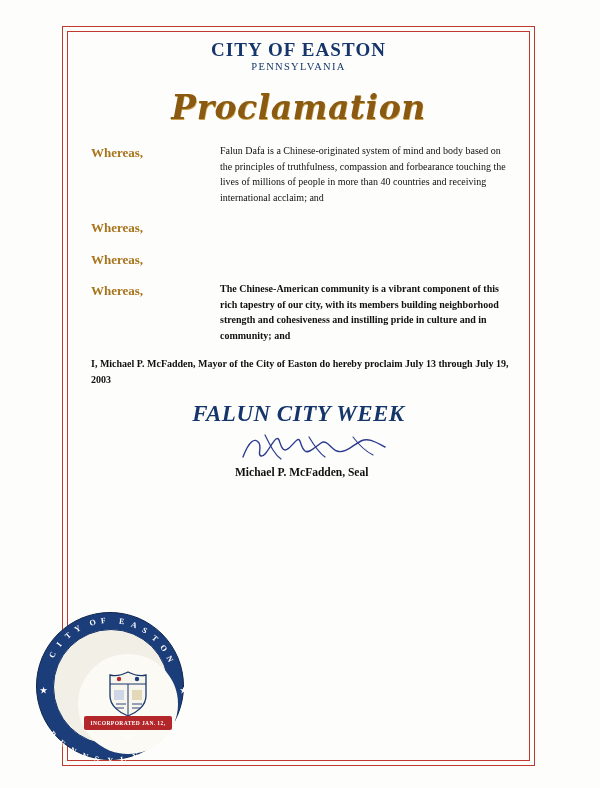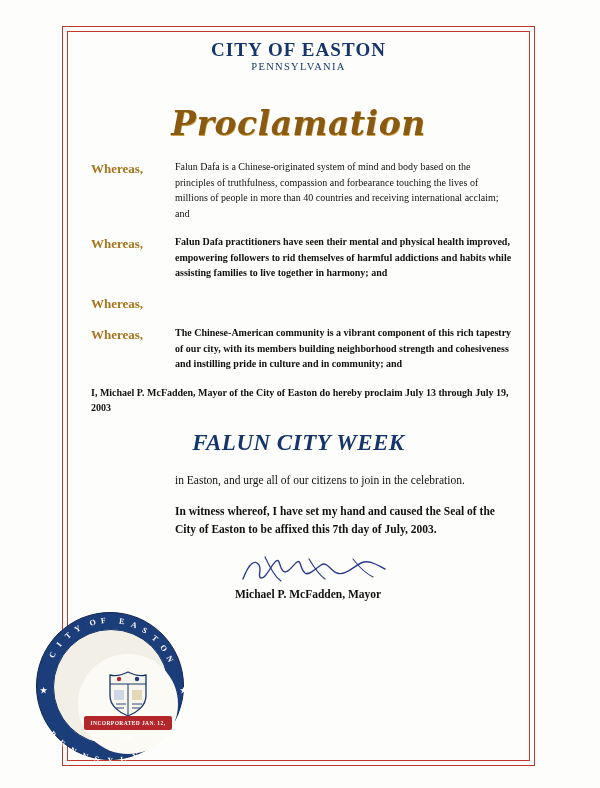--- a/index.html
+++ b/index.html
@@ -57,38 +57,39 @@
     font-weight: bold;
   }
   .state-title {
     text-align: center;
     font-size: 10.5px;
     letter-spacing: 1.3px;
     color: #16366b;
   }
   .proclamation {
     text-align: center;
-    margin-top: 32px;
+    margin-top: 16px;
     font-family: "DejaVu Serif", serif;
     font-size: 33px;
     font-weight: bold;
     font-style: italic;
     color: #8a5a12;
     letter-spacing: 0.5px;
     text-shadow: 0.5px 0.5px 0 #c9a24a;
   }
 
   .clauses {
     margin-top: 16px;
     padding-left: 24px;
     padding-right: 18px;
   }
   .clause {
     display: flex;
     margin-bottom: 13px;
+    gap: 45px;
   }
   .clause-label {
     width: 84px;
     flex: 0 0 84px;
     color: #a8741c;
     font-weight: bold;
     font-size: 13px;
     line-height: 1.35;
     padding-top: 1px;
   }
@@ -243,55 +244,50 @@
 
     <div class="clauses">
 
       <div class="clause">
         <div class="clause-label">Whereas,</div>
         <div class="clause-body light">Falun Dafa is a Chinese-originated system of mind and body based on the principles of truthfulness, compassion and forbearance touching the lives of millions of people in more than 40 countries and receiving international acclaim; and</div>
       </div>
 
       <div class="clause">
         <div class="clause-label">Whereas,</div>
-        <div class="clause-body">Falun Dafa practitioners have seen their mental and physical health improved, empowering followers to rid themselves of harmful addictions and habits while assisting families to live together in harmony; and</div>
       </div>
 
       <div class="clause">
         <div class="clause-label">Whereas,</div>
       </div>
 
       <div class="clause">
         <div class="clause-label">Whereas,</div>
         <div class="clause-body">The Chinese-American community is a vibrant component of this rich tapestry of our city, with its members building neighborhood strength and cohesiveness and instilling pride in culture and in community; and</div>
       </div>
 
       <div class="clause">
         <div class="clause-body">I, Michael P. McFadden, Mayor of the City of Easton do hereby proclaim July 13 through July 19, 2003</div>
       </div>
 
     </div>
 
     <div class="headline">FALUN CITY WEEK</div>
 
-    <div class="tail">
-      <p>in Easton, and urge all of our citizens to join in the celebration.</p>
-      <p class="bold">In witness whereof, I have set my hand and caused the Seal of the City of Easton to be affixed this 7th day of July, 2003.</p>
-    </div>
 
     <div class="sig-wrap">
       <div class="signature">
         <svg width="170" height="34" viewBox="0 0 170 34">
           <path d="M8,26 C14,10 20,6 24,12 C27,17 22,24 26,25 C31,26 36,12 41,8 C45,5 44,14 48,18 C52,22 58,12 62,9 C66,6 65,16 70,20 C74,23 80,16 86,12 C92,8 96,18 102,20 C110,23 118,14 126,10 C134,6 142,12 150,16" fill="none" stroke="#2b3a8f" stroke-width="1.4" stroke-linecap="round"></path>
           <path d="M30,4 C36,16 40,24 46,28" fill="none" stroke="#2b3a8f" stroke-width="1.2" stroke-linecap="round"></path>
           <path d="M74,6 C80,16 84,22 90,26" fill="none" stroke="#2b3a8f" stroke-width="1.2" stroke-linecap="round"></path>
           <path d="M118,6 C124,14 130,20 138,24" fill="none" stroke="#2b3a8f" stroke-width="1.1" stroke-linecap="round"></path>
         </svg>
       </div>
-      <div class="sig-name">Michael P. McFadden, Mayor</div>
+      <div class="sig-name">Michael P. McFadden, Seal</div>
     </div>
 
   </div>
 
   <div class="seal">
     <div class="seal-ring"></div>
     <div class="seal-text">
       <span style="transform: rotate(-64deg) translate(0,-70px) rotate(0deg);">C</span>
       <span style="transform: rotate(-52deg) translate(0,-70px);">I</span>
       <span style="transform: rotate(-42deg) translate(0,-70px);">T</span>

